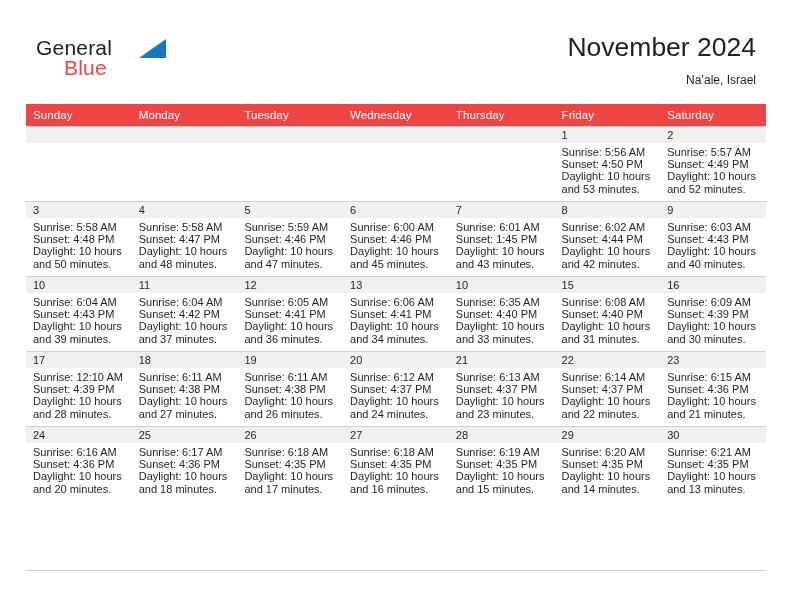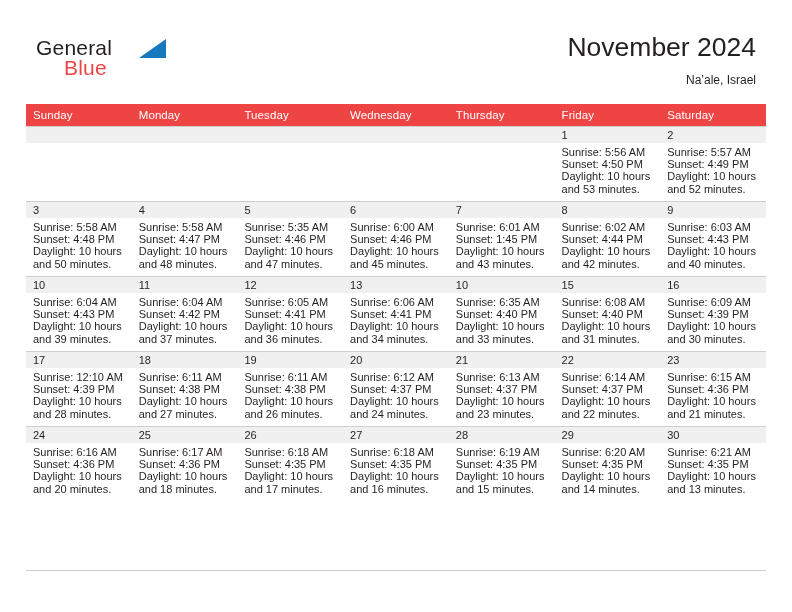--- a/index.html
+++ b/index.html
@@ -232,21 +232,21 @@
               <div class="cell-body">
                 <div>Sunrise: 5:58 AM</div>
                 <div>Sunset: 4:47 PM</div>
                 <div>Daylight: 10 hours</div>
                 <div>and 48 minutes.</div>
               </div>
             </td>
             <td>
               <div class="daynum-strip">5</div>
               <div class="cell-body">
-                <div>Sunrise: 5:35 AM</div>
+                <div>Sunrise: 5:59 AM</div>
                 <div>Sunset: 4:46 PM</div>
                 <div>Daylight: 10 hours</div>
                 <div>and 47 minutes.</div>
               </div>
             </td>
             <td>
               <div class="daynum-strip">6</div>
               <div class="cell-body">
                 <div>Sunrise: 6:00 AM</div>
                 <div>Sunset: 4:46 PM</div>

